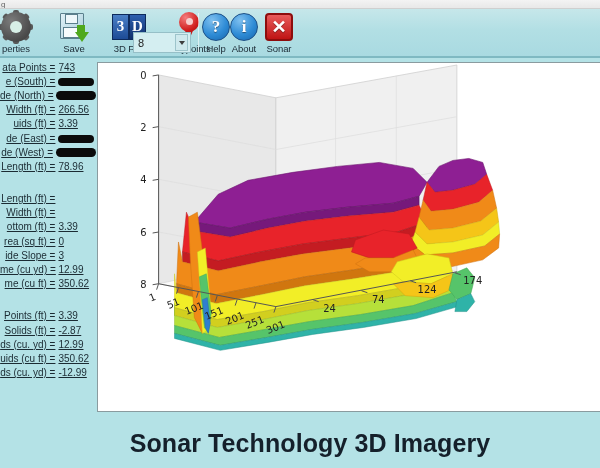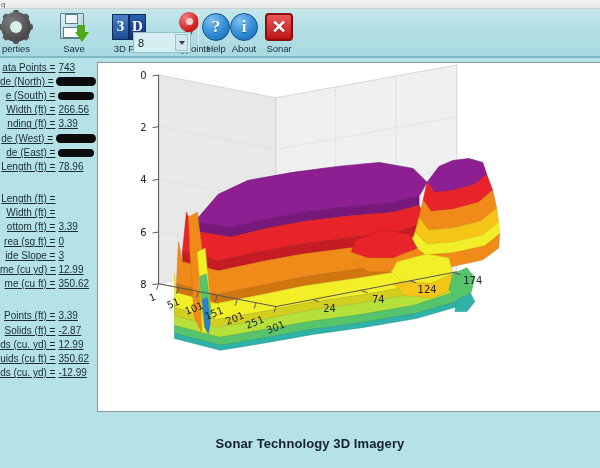--- a/index.html
+++ b/index.html
@@ -189,21 +189,21 @@
   }
   #plotsvg { display: block; width: 100%; height: 100%; }
 
   
   #footer {
     position: absolute; left: 0; top: 418px; width: 600px; height: 50px;
     display: flex; align-items: center; justify-content: center;
     background: #b4e2e6;
   }
   #footer .ftitle {
-    font-size: 13px; font-weight: bold; color: #15202b;
+    font-size: 25px; font-weight: bold; color: #15202b;
     letter-spacing: 0.1px;
     margin-left: 20px;
   }
 </style>
 </head>
 <body>
 
 <div id="app">
 
   <div id="titlebar">
@@ -291,42 +291,42 @@
     </div>
   </div>
 
   <div id="sidebar">
     <div class="stat-group" id="grp1">
         <div class="stat-row">
           <div class="stat-lbl">ata Points =</div>
           <div class="stat-val">743</div>
         </div>
         <div class="stat-row">
+          <div class="stat-lbl">e (South) =</div>
+          <div class="stat-val"><span class="redact r2"></span></div>
+        </div>
+        <div class="stat-row">
           <div class="stat-lbl">de (North) =</div>
           <div class="stat-val"><span class="redact"></span></div>
         </div>
         <div class="stat-row">
-          <div class="stat-lbl">e (South) =</div>
-          <div class="stat-val"><span class="redact r2"></span></div>
-        </div>
-        <div class="stat-row">
           <div class="stat-lbl">Width (ft) =</div>
           <div class="stat-val">266.56</div>
         </div>
         <div class="stat-row">
-          <div class="stat-lbl">nding (ft) =</div>
+          <div class="stat-lbl">uids (ft) =</div>
           <div class="stat-val">3.39</div>
+        </div>
+        <div class="stat-row">
+          <div class="stat-lbl">de (East) =</div>
+          <div class="stat-val"><span class="redact r2"></span></div>
         </div>
         <div class="stat-row">
           <div class="stat-lbl">de (West) =</div>
           <div class="stat-val"><span class="redact"></span></div>
-        </div>
-        <div class="stat-row">
-          <div class="stat-lbl">de (East) =</div>
-          <div class="stat-val"><span class="redact r2"></span></div>
         </div>
         <div class="stat-row">
           <div class="stat-lbl">Length (ft) =</div>
           <div class="stat-val">78.96</div>
         </div>
       </div>
     <div class="spacer"></div>
     <div class="stat-group" id="grp2">
         <div class="stat-row">
           <div class="stat-lbl">Length (ft) =</div>

